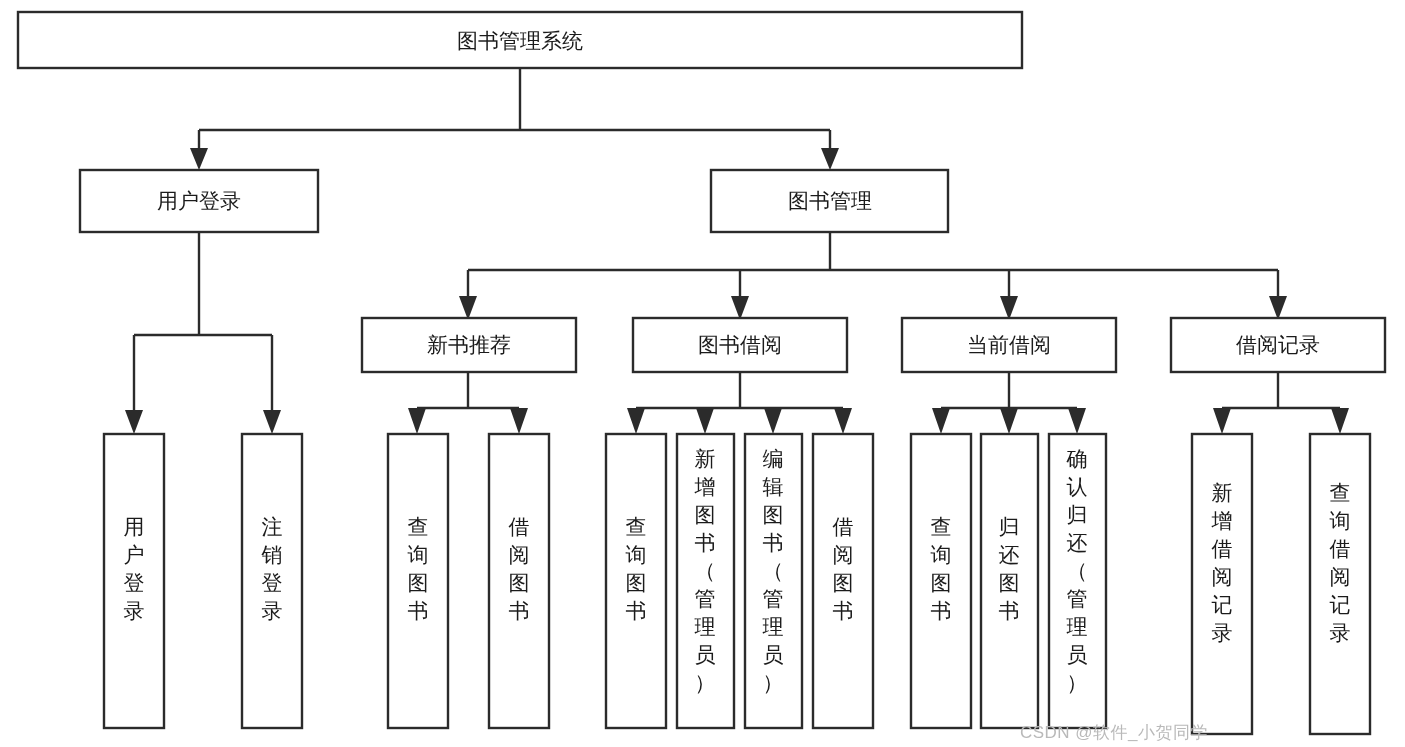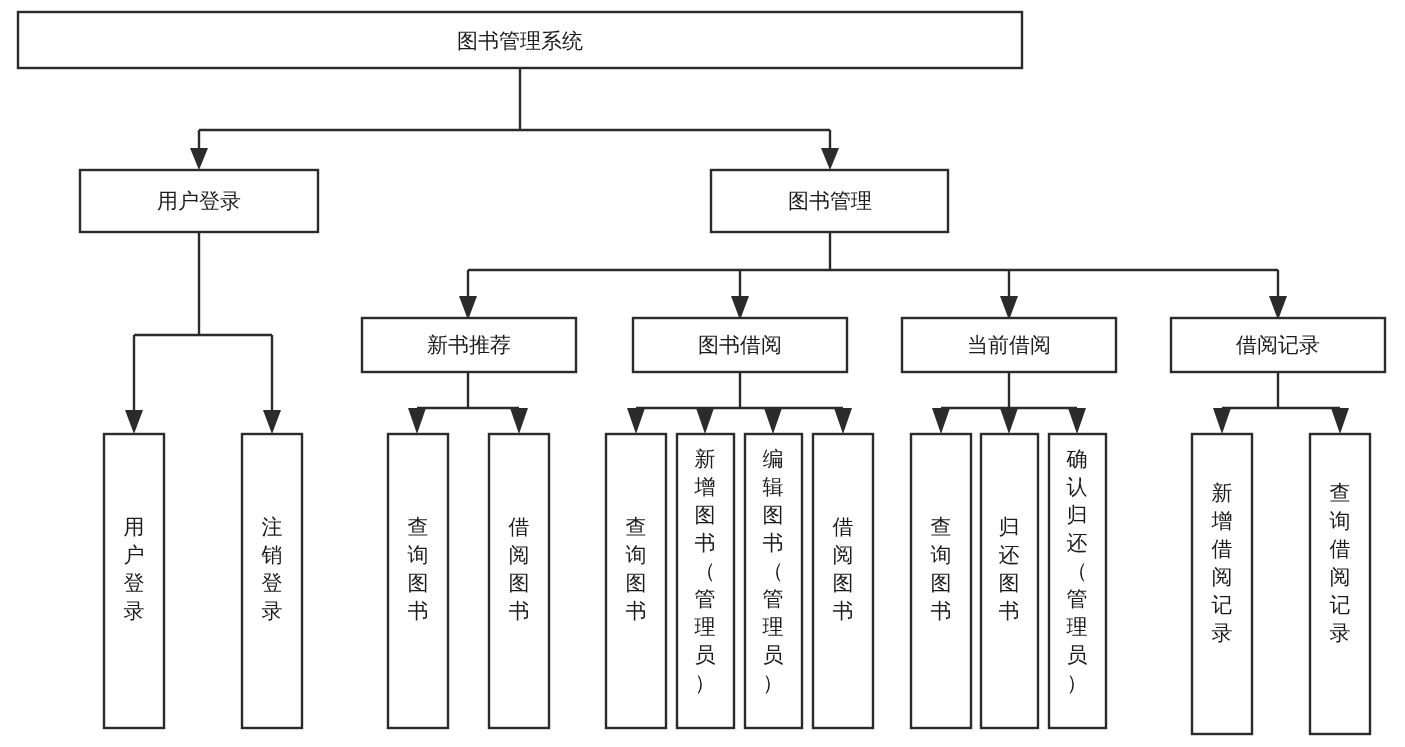--- a/index.html
+++ b/index.html
@@ -209,13 +209,14 @@
       <rect class="node-box" x="1192" y="434" width="60" height="300"></rect>
       <text class="node-label-v" x="1222" y="500"><tspan x="1222" dy="0">新</tspan><tspan x="1222" dy="28">增</tspan><tspan x="1222" dy="28">借</tspan><tspan x="1222" dy="28">阅</tspan><tspan x="1222" dy="28">记</tspan><tspan x="1222" dy="28">录</tspan></text>
     </g>
     <g>
       <rect class="node-box" x="1310" y="434" width="60" height="300"></rect>
       <text class="node-label-v" x="1340" y="500"><tspan x="1340" dy="0">查</tspan><tspan x="1340" dy="28">询</tspan><tspan x="1340" dy="28">借</tspan><tspan x="1340" dy="28">阅</tspan><tspan x="1340" dy="28">记</tspan><tspan x="1340" dy="28">录</tspan></text>
     </g>
 
   </svg>
 
+  <div class="watermark">CSDN @软件_小贺同学</div>
 </div>
 
 </body></html>

